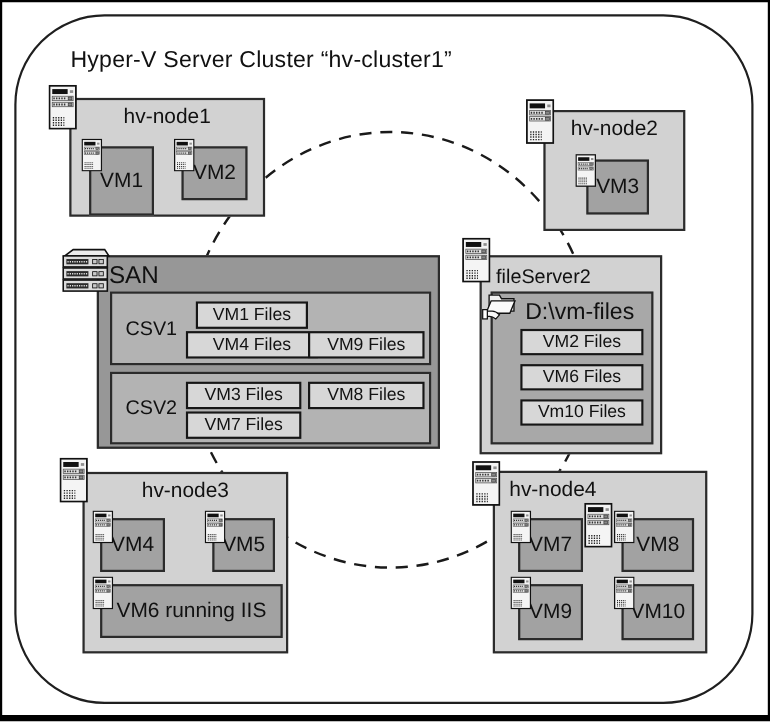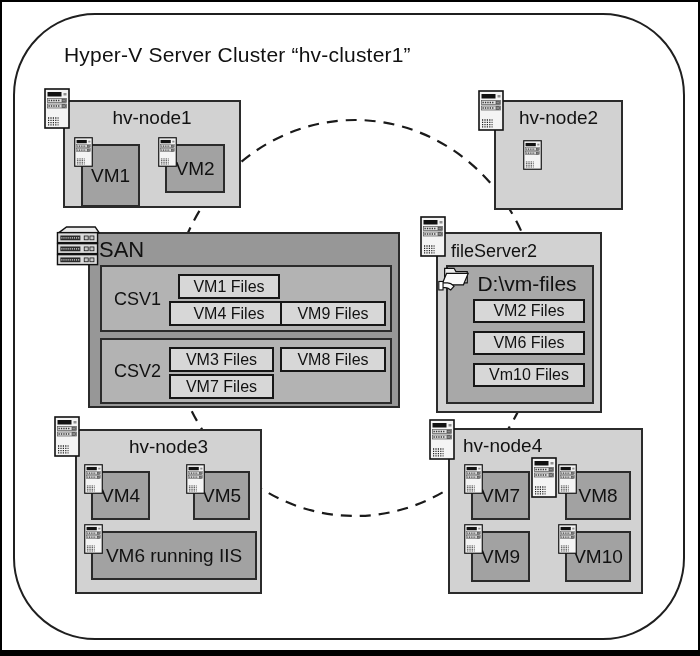--- a/index.html
+++ b/index.html
@@ -88,21 +88,21 @@
 <div class="canvas">
 
   <div class="abs frame"></div>
 
   <svg class="abs ring-svg" viewBox="0 0 696 648">
     <ellipse cx="353" cy="316" rx="185" ry="198" fill="none" stroke="#1a1a1a" stroke-width="2.2" stroke-dasharray="11 8"></ellipse>
   </svg>
 
   <div class="abs title">Hyper-V Server Cluster “hv-cluster1”</div>
 
-  <div class="abs node" style="left:61px;top:98px;width:178px;height:108px">
+  <div class="abs node" style="left:61px;top:87px;width:178px;height:108px">
     <svg class="abs icon" style="left:-21px;top:-14px;width:26px;height:41px">
         <use href="#sym-tower"></use>
       </svg>
     <div class="node-label">hv-node1</div>
     <div class="abs vm" style="left:16px;top:42px;width:59px;height:63px">
       <span>VM1</span>
     </div>
     <svg class="abs icon" style="left:9px;top:35px;width:19px;height:30px">
         <use href="#sym-tower"></use>
       </svg>
@@ -112,20 +112,23 @@
     <svg class="abs icon" style="left:93px;top:35px;width:19px;height:30px">
         <use href="#sym-tower"></use>
       </svg>
   </div>
 
   <div class="abs node" style="left:492px;top:98px;width:129px;height:110px">
     <svg class="abs icon" style="left:-18px;top:-12px;width:26px;height:41px">
         <use href="#sym-tower"></use>
       </svg>
     <div class="node-label">hv-node2</div>
+    <div class="abs vm" style="left:37px;top:43px;width:57px;height:50px">
+      <span>VM3</span>
+    </div>
     <svg class="abs icon" style="left:27px;top:38px;width:19px;height:30px">
         <use href="#sym-tower"></use>
       </svg>
   </div>
 
   <div class="abs san" style="left:86px;top:230px;width:312px;height:176px">
     <svg class="abs icon" style="left:-34px;top:-9px;width:44px;height:42px">
         <use href="#sym-rack"></use>
       </svg>
     <div class="abs san-label">SAN</div>

